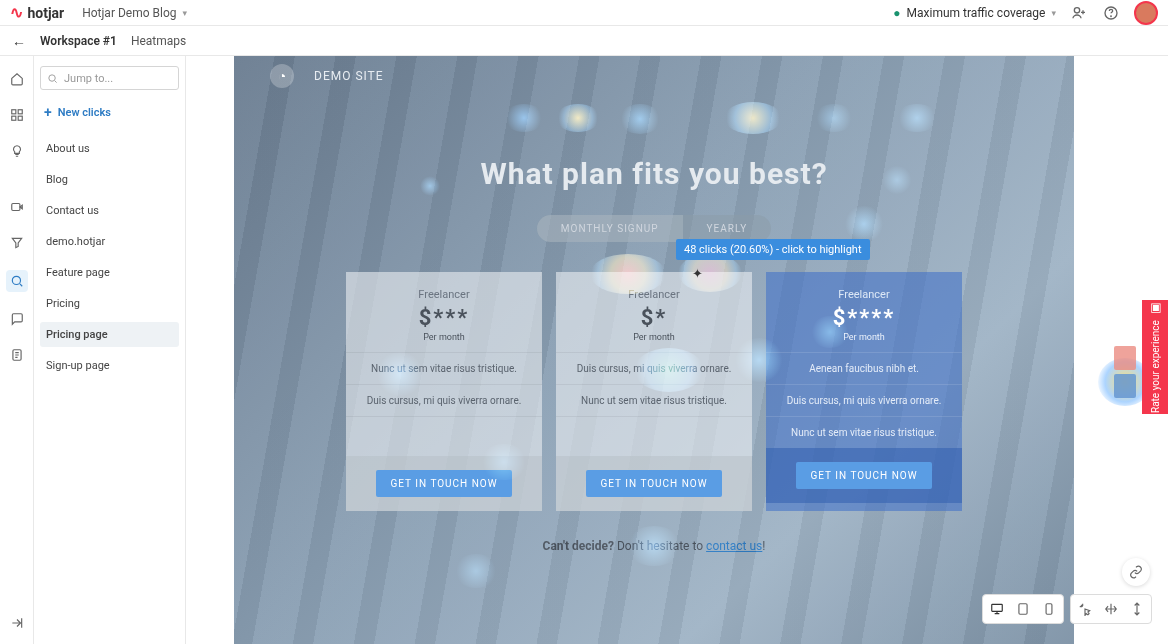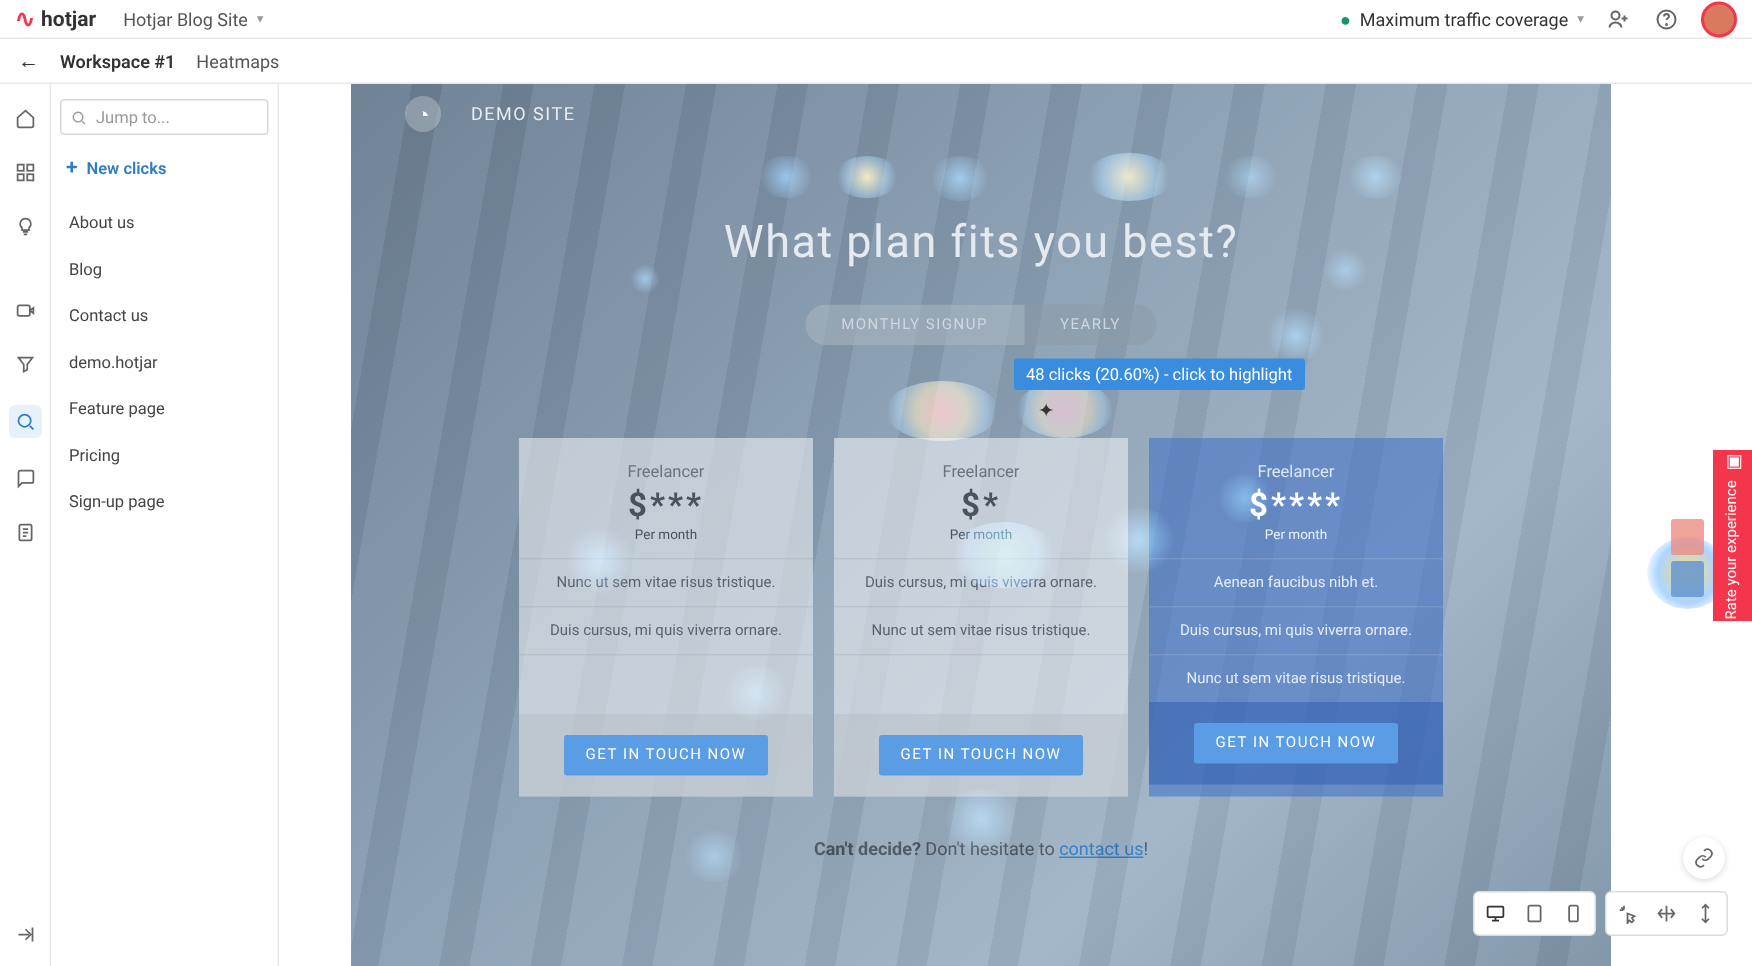--- a/index.html
+++ b/index.html
@@ -32,27 +32,27 @@
 .navitem.active{background:#eef2f5;font-weight:500}
 .canvas{flex:1;position:relative;background:#fff;overflow:hidden}
 .page{position:absolute;left:48px;top:0;width:840px;height:640px;background:linear-gradient(135deg,#6b7d91 0%,#8a9fb3 40%,#a0b4c6 70%,#7a8fa3 100%);overflow:hidden}
 .page::before{content:"";position:absolute;inset:0;background:repeating-linear-gradient(100deg,rgba(255,255,255,0.04) 0 40px,rgba(0,0,0,0.05) 40px 60px)}
 .sitehdr{position:relative;display:flex;align-items:center;height:40px;padding:0 36px;gap:20px}
 .sitelogo{width:24px;height:24px;border-radius:50%;background:rgba(255,255,255,0.25);display:flex;align-items:center;justify-content:center;color:#fff;font-size:14px}
 .sitename{color:#e8edf2;font-size:12px;font-weight:400;letter-spacing:1px}
 .sitenav{margin-left:auto;display:flex;gap:24px;font-size:11px;color:#e8edf2;letter-spacing:0.5px}
 .sitenav span:nth-child(4){color:#fff;font-weight:600}
 .hero{text-align:center;position:relative}
-.hero h1{color:#e5eaef;font-weight:400;font-size:30px;margin-top:48px;letter-spacing:1px}
+.hero h1{color:#e5eaef;font-weight:700;font-size:30px;margin-top:60px;letter-spacing:1px}
 .toggle{display:inline-flex;margin-top:24px;background:rgba(140,155,168,0.5);border-radius:20px;overflow:hidden;position:relative}
 .toggle .opt{padding:8px 24px;font-size:10px;color:#d0d6de;letter-spacing:1px}
 .toggle .opt.active{background:rgba(255,255,255,0.15)}
 .tooltip{position:absolute;left:442px;top:183px;background:#3a8dde;color:#fff;font-size:11px;padding:4px 8px;border-radius:2px;white-space:nowrap;z-index:5}
 .cursor{position:absolute;left:458px;top:210px;font-size:13px;z-index:6;color:#333}
-.cards{display:flex;justify-content:center;gap:14px;margin-top:62px;position:relative}
+.cards{display:flex;justify-content:center;gap:14px;margin-top:30px;position:relative}
 .card{width:196px;background:rgba(235,238,242,0.6);display:flex;flex-direction:column}
 .card.blue{background:rgba(60,110,200,0.55);color:#fff}
 .card .top{text-align:center;padding:16px 8px 10px}
 .card .tier{font-size:11px;color:#6a7480}
 .card.blue .tier{color:#dde8f6}
 .card .price{font-size:22px;font-weight:700;letter-spacing:2px;margin-top:4px;color:#4a525c}
 .card.blue .price{color:#fff}
 .card .per{font-size:9px;font-weight:400;margin-top:2px;color:#4a525c}
 .card.blue .per{color:#eaf1fb}
 .card .feat{font-size:10px;text-align:center;padding:10px 8px;border-top:1px solid rgba(0,0,0,0.06);color:#5a636e}
@@ -100,21 +100,21 @@
 </style>
 </head>
 <body>
 
 <div class="topbar">
   <div class="logo">
     <span class="logo-icon">∿</span>
     <span>hotjar</span>
   </div>
   <div class="site-sel">
-    <span>Hotjar Blog Site</span>
+    <span>Hotjar Demo Blog</span>
     <span class="caret">▾</span>
   </div>
   <div class="top-right">
     <div class="traffic">
       <span class="check">●</span>
       <span>Maximum traffic coverage</span>
       <span class="caret">▾</span>
     </div>
     <span class="icon-btn">
       <svg width="16" height="16" viewBox="0 0 24 24" fill="none" stroke="currentColor" stroke-width="2">
@@ -207,20 +207,21 @@
       <span class="plus">+</span>
       <span>New clicks</span>
     </div>
     <div class="navlist" id="navlist">
         <div class="navitem">About us</div>
         <div class="navitem">Blog</div>
         <div class="navitem">Contact us</div>
         <div class="navitem">demo.hotjar</div>
         <div class="navitem">Feature page</div>
         <div class="navitem">Pricing</div>
+        <div class="navitem active">Pricing page</div>
         <div class="navitem">Sign-up page</div>
       </div>
   </div>
 
   <div class="canvas">
     <div class="page">
       <div class="sitehdr">
         <div class="sitelogo">◔</div>
         <div class="sitename">DEMO SITE</div>
       </div>

